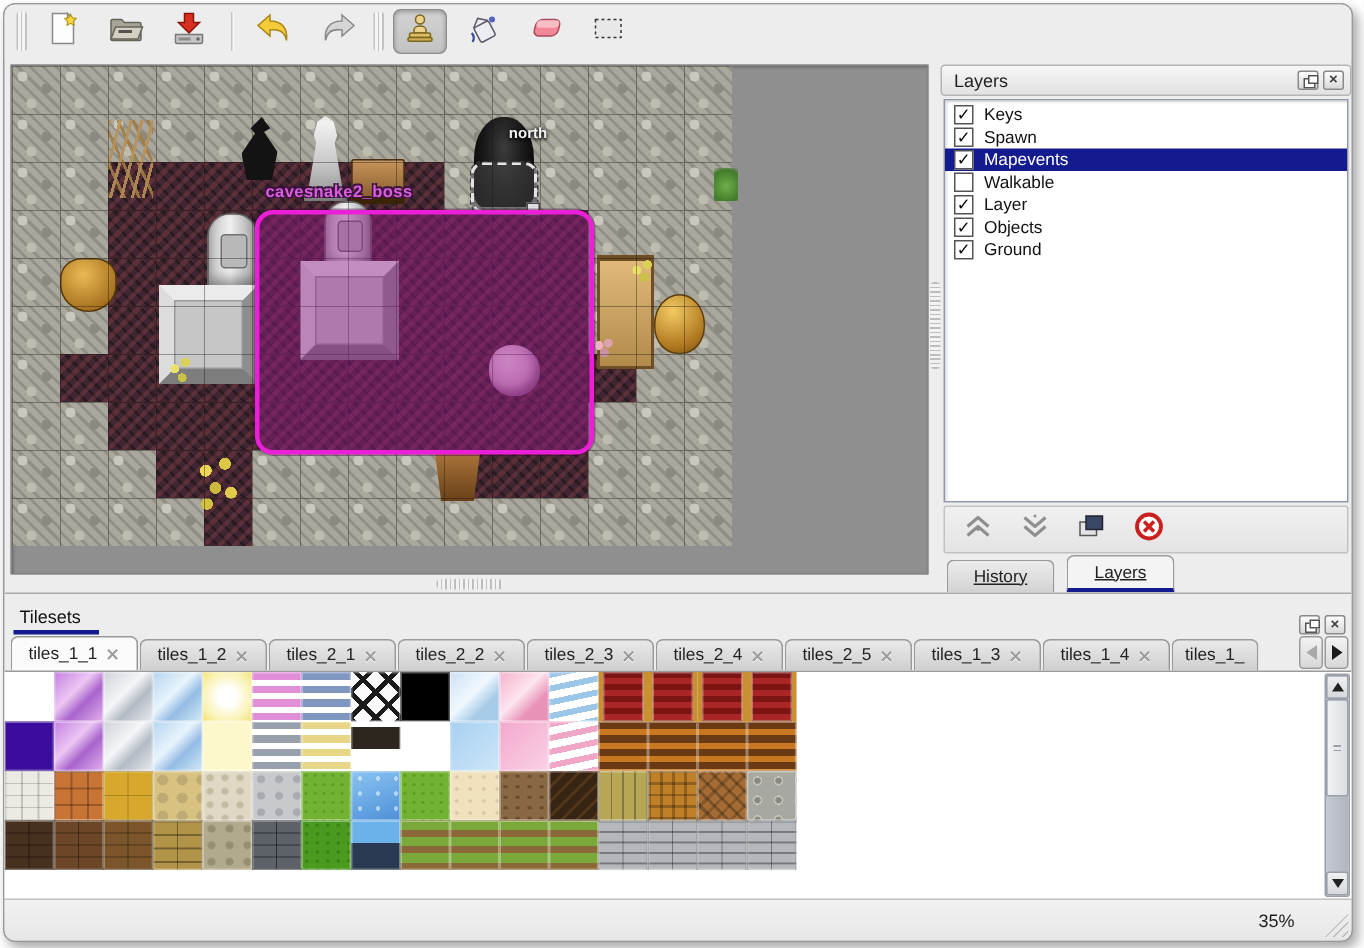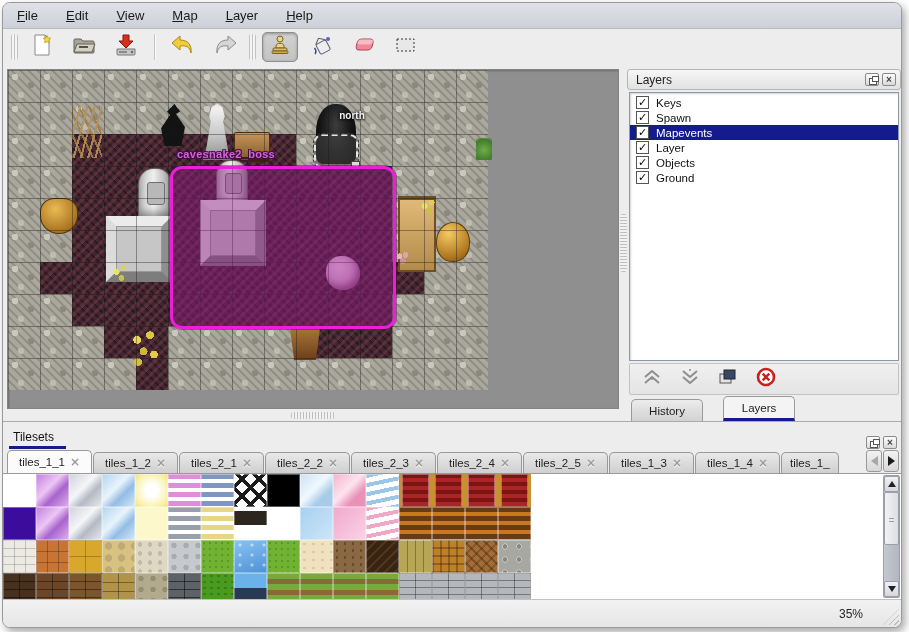--- a/index.html
+++ b/index.html
@@ -106,21 +106,21 @@
     margin:2px 2px 0 2px;overflow:hidden;padding-top:2px;}
   .lrow{height:15px;display:flex;align-items:center;gap:7px;padding-left:6px;font-size:11.5px;color:#111;}
   .lrow.sel{background:#141b8e;color:#fff;}
   .cb{width:13px;height:13px;border:1px solid #555;background:#fff;flex:0 0 auto;
     font:700 11px/11px "DejaVu Sans",sans-serif;color:#000;text-align:center;}
   .lbtns{height:32px;display:flex;align-items:center;gap:14px;padding-left:10px;margin:2px 2px 0 2px;
     background:linear-gradient(#f0f0f0,#e4e4e4);border:1px solid #c2c2c2;border-radius:2px;}
   .lbtn{width:24px;height:22px;display:flex;align-items:center;justify-content:center;}
   .dock-tabs{height:26px;display:flex;align-items:flex-end;padding-left:4px;}
   .dtab{height:22px;min-width:72px;display:flex;align-items:center;justify-content:center;font-size:11.5px;color:#222;
-    border:1px solid #9a9a9a;border-bottom:none;border-radius:5px 5px 0 0;background:linear-gradient(#ececec,#d2d2d2);margin-right:20px;}
+    border:1px solid #9a9a9a;border-bottom:none;border-radius:5px 5px 0 0;background:linear-gradient(#ececec,#d2d2d2);margin-right:8px;text-decoration:underline;}
   .dtab.active{background:#f4f4f4;border-bottom:3px solid #141b8e;height:25px;font-weight:400;}
   
   .bpanel{flex:1;border-top:1px solid #aaa;display:flex;flex-direction:column;background:#ededed;}
   .bheader{height:27px;display:flex;align-items:flex-end;padding:2px 4px 0 6px;}
   .ts-title{font-size:12px;color:#111;padding:3px 12px 2px 4px;border-bottom:3px solid #141b8e;}
   .bheader .spacer{flex:1;}
   .tabbar{height:24px;display:flex;align-items:flex-end;padding-left:4px;position:relative;}
   .ttab{height:21px;width:85px;display:flex;align-items:center;justify-content:center;gap:5px;
     border:1px solid #999;border-bottom:none;border-radius:5px 5px 0 0;background:linear-gradient(#e9e9e9,#cfcfcf);
     font-size:11.5px;color:#222;margin-right:1px;overflow:hidden;flex:0 0 auto;}
@@ -213,28 +213,20 @@
   .zoom-label{font-size:12px;color:#222;}
   .grip-corner{position:absolute;right:2px;bottom:2px;width:16px;height:16px;
     background:repeating-linear-gradient(135deg,transparent 0 3px,#bdbdbd 3px 4px);
     clip-path:polygon(100% 0,100% 100%,0 100%);}
 </style>
 </head>
 <body>
 
 <div class="window">
 
-  <div class="menubar">
-      <div class="menu-item">File</div>
-      <div class="menu-item">Edit</div>
-      <div class="menu-item">View</div>
-      <div class="menu-item">Map</div>
-      <div class="menu-item">Layer</div>
-      <div class="menu-item">Help</div>
-    </div>
 
   <div class="toolbar">
     <div class="grip"></div>
     <div class="tool">
       <span><svg width="24" height="24" viewBox="0 0 24 24">
             <path d="M5 2h10l4 4v16H5z" fill="#fdfdfd" stroke="#8a8a8a"></path>
             <path d="M15 2l4 4h-4z" fill="#d8d8d8" stroke="#8a8a8a"></path>
             <path d="M17 2.5l1.2 2.4 2.6.4-1.9 1.9.5 2.6-2.4-1.2-2.4 1.2.5-2.6-1.9-1.9 2.6-.4z" fill="#f8d840" stroke="#b09010" stroke-width=".7"></path>
           </svg></span>
     </div>
@@ -500,20 +492,24 @@
           </div>
           <div class="lrow">
             <div class="cb">✓</div>
             <div>Spawn</div>
           </div>
           <div class="lrow sel">
             <div class="cb">✓</div>
             <div>Mapevents</div>
           </div>
           <div class="lrow">
+            <div class="cb"></div>
+            <div>Walkable</div>
+          </div>
+          <div class="lrow">
             <div class="cb">✓</div>
             <div>Layer</div>
           </div>
           <div class="lrow">
             <div class="cb">✓</div>
             <div>Objects</div>
           </div>
           <div class="lrow">
             <div class="cb">✓</div>
             <div>Ground</div>

